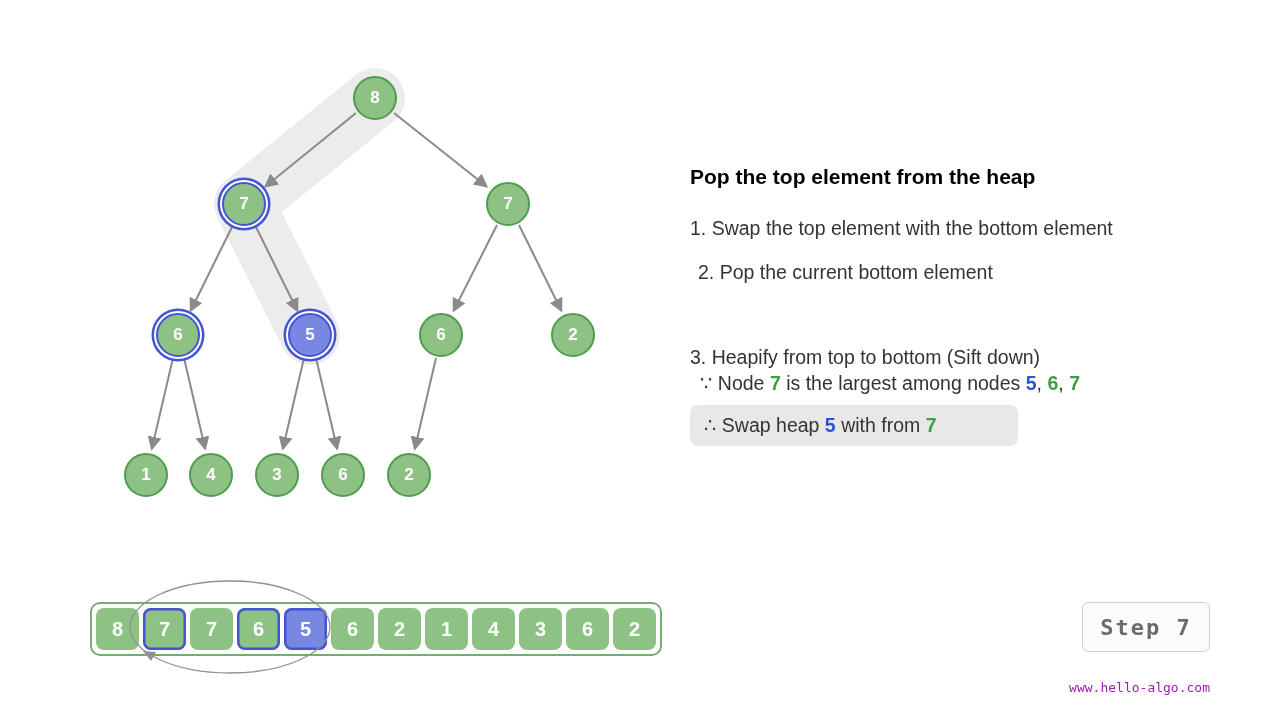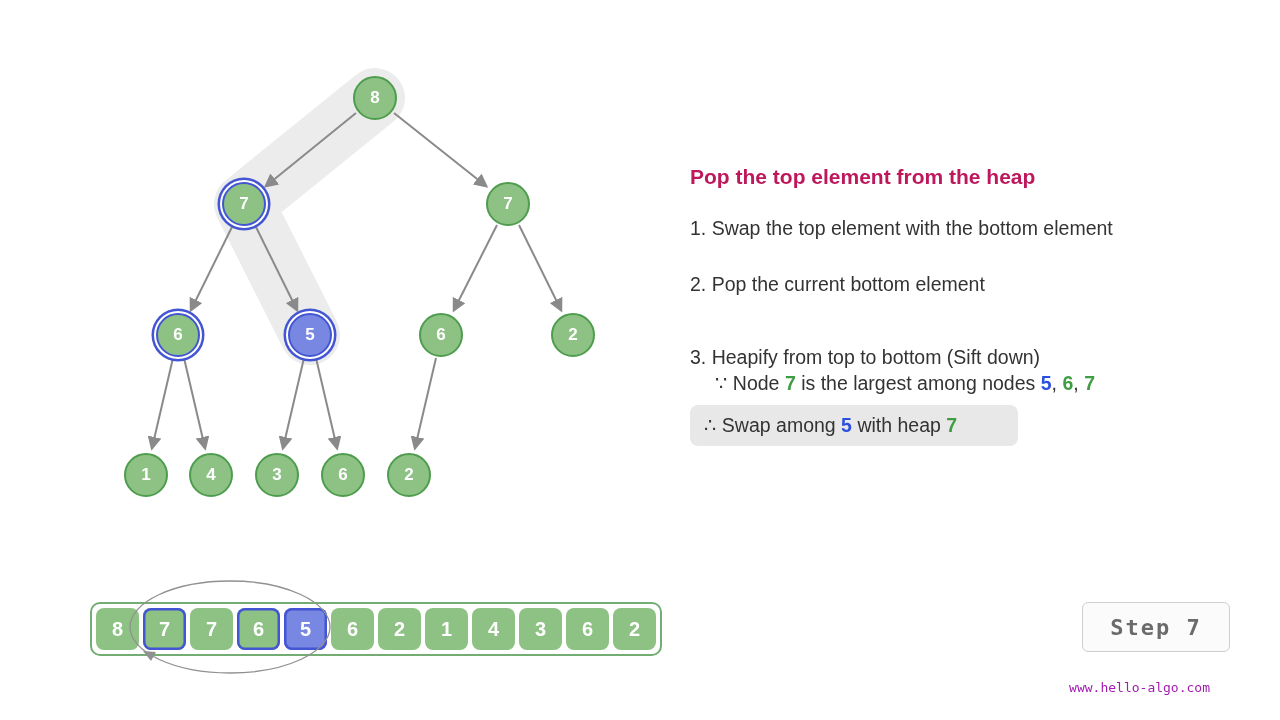--- a/index.html
+++ b/index.html
@@ -22,43 +22,43 @@
   .node{position:absolute;width:44px;height:44px;border-radius:50%;
     background:var(--green-fill);border:2.5px solid var(--green-border);
     display:flex;align-items:center;justify-content:center;
     color:#fff;font-weight:bold;font-size:17px;z-index:2;}
   .node.ring{border-color:var(--blue-border);
     box-shadow:0 0 0 2px #fff,0 0 0 4.5px var(--blue-border);}
   .node.blue{background:var(--blue-fill);}
 
   
   .panel{position:absolute;left:690px;top:165px;width:560px;z-index:2;}
-  .ptitle{position:absolute;top:0;left:0;font-size:21px;font-weight:bold;color:#be185d;white-space:pre-wrap;}
+  .ptitle{position:absolute;top:0;left:0;font-size:21px;font-weight:bold;color:#000000;white-space:pre-wrap;}
   .pline{position:absolute;left:0;font-size:19.5px;line-height:26px;white-space:pre-wrap;color:#333;}
-  .st0{top:50px;} .st1{top:106px;} .st2{top:154px;margin-top:25px;}
-  .because{top:205px;left:25px;}
+  .st0{top:50px;} .st1{top:94px;margin-left:8px;} .st2{top:154px;margin-top:25px;}
+  .because{top:205px;left:10px;}
   .tbox{position:absolute;top:240px;left:0;width:328px;height:41px;
     background:#e8e8e8;border-radius:8px;display:flex;align-items:center;
     padding:0 16px 0 14px;font-size:19.5px;white-space:pre-wrap;color:#333;}
   .nb{color:var(--num-blue);font-weight:bold;}
   .ng{color:var(--num-green);font-weight:bold;}
 
   
   .arr{position:absolute;left:90px;top:602px;display:flex;gap:4px;padding:4px;
     border:2px solid #74ad74;border-radius:10px;background:#fff;z-index:2;}
   .cell{width:43px;height:42px;border-radius:8px;background:var(--green-fill);
     display:flex;align-items:center;justify-content:center;
     color:#fff;font-weight:bold;font-size:20px;}
   .cell.hl{box-shadow:inset 0 0 0 2.5px var(--blue-border);}
   .cell.blue{background:var(--blue-fill);box-shadow:inset 0 0 0 2.5px var(--blue-border);}
 
   svg.swap{position:absolute;left:80px;top:570px;z-index:5;pointer-events:none;}
 
   
-  .step{position:absolute;left:1082px;top:602px;width:148px;height:50px;
+  .step{position:absolute;left:1082px;top:602px;width:128px;height:50px;
     border:1.5px solid #cfcfcf;border-radius:6px;background:#fbfbfb;
     display:flex;align-items:center;justify-content:center;
     font-family:"DejaVu Sans Mono","Liberation Mono",monospace;
     font-weight:bold;font-size:22px;color:#6b6b6b;letter-spacing:2px;z-index:2;}
   .wm{position:absolute;right:70px;top:680px;
     font-family:"DejaVu Sans Mono","Liberation Mono",monospace;
     font-size:13px;color:#a21caf;z-index:2;}
 </style>
 </head>
 <body>
@@ -99,21 +99,21 @@
   <div class="node" style="left:255px;top:453px">3</div>
   <div class="node" style="left:321px;top:453px">6</div>
   <div class="node" style="left:387px;top:453px">2</div>
 
   <div class="panel">
     <div class="ptitle">Pop the top element from the heap</div>
     <div class="pline st0">1. Swap the top element with the bottom element</div>
     <div class="pline st1">2. Pop the current bottom element</div>
     <div class="pline st2">3. Heapify from top to bottom (Sift down)</div>
     <div class="pline because"><span>∵</span><span> Node </span><span class="ng">7</span><span> is the largest among nodes </span><span class="nb">5</span><span>, </span><span class="ng">6</span><span>, </span><span class="ng">7</span></div>
-    <div class="tbox"><span>∴</span><span> Swap among </span><span class="nb">5</span><span> with heap </span><span class="ng">7</span></div>
+    <div class="tbox"><span>∴</span><span> Swap heap </span><span class="nb">5</span><span> with from </span><span class="ng">7</span></div>
   </div>
 
   <div class="arr">
     <div class="cell">8</div>
     <div class="cell hl">7</div>
     <div class="cell">7</div>
     <div class="cell hl">6</div>
     <div class="cell blue">5</div>
     <div class="cell">6</div>
     <div class="cell">2</div>

